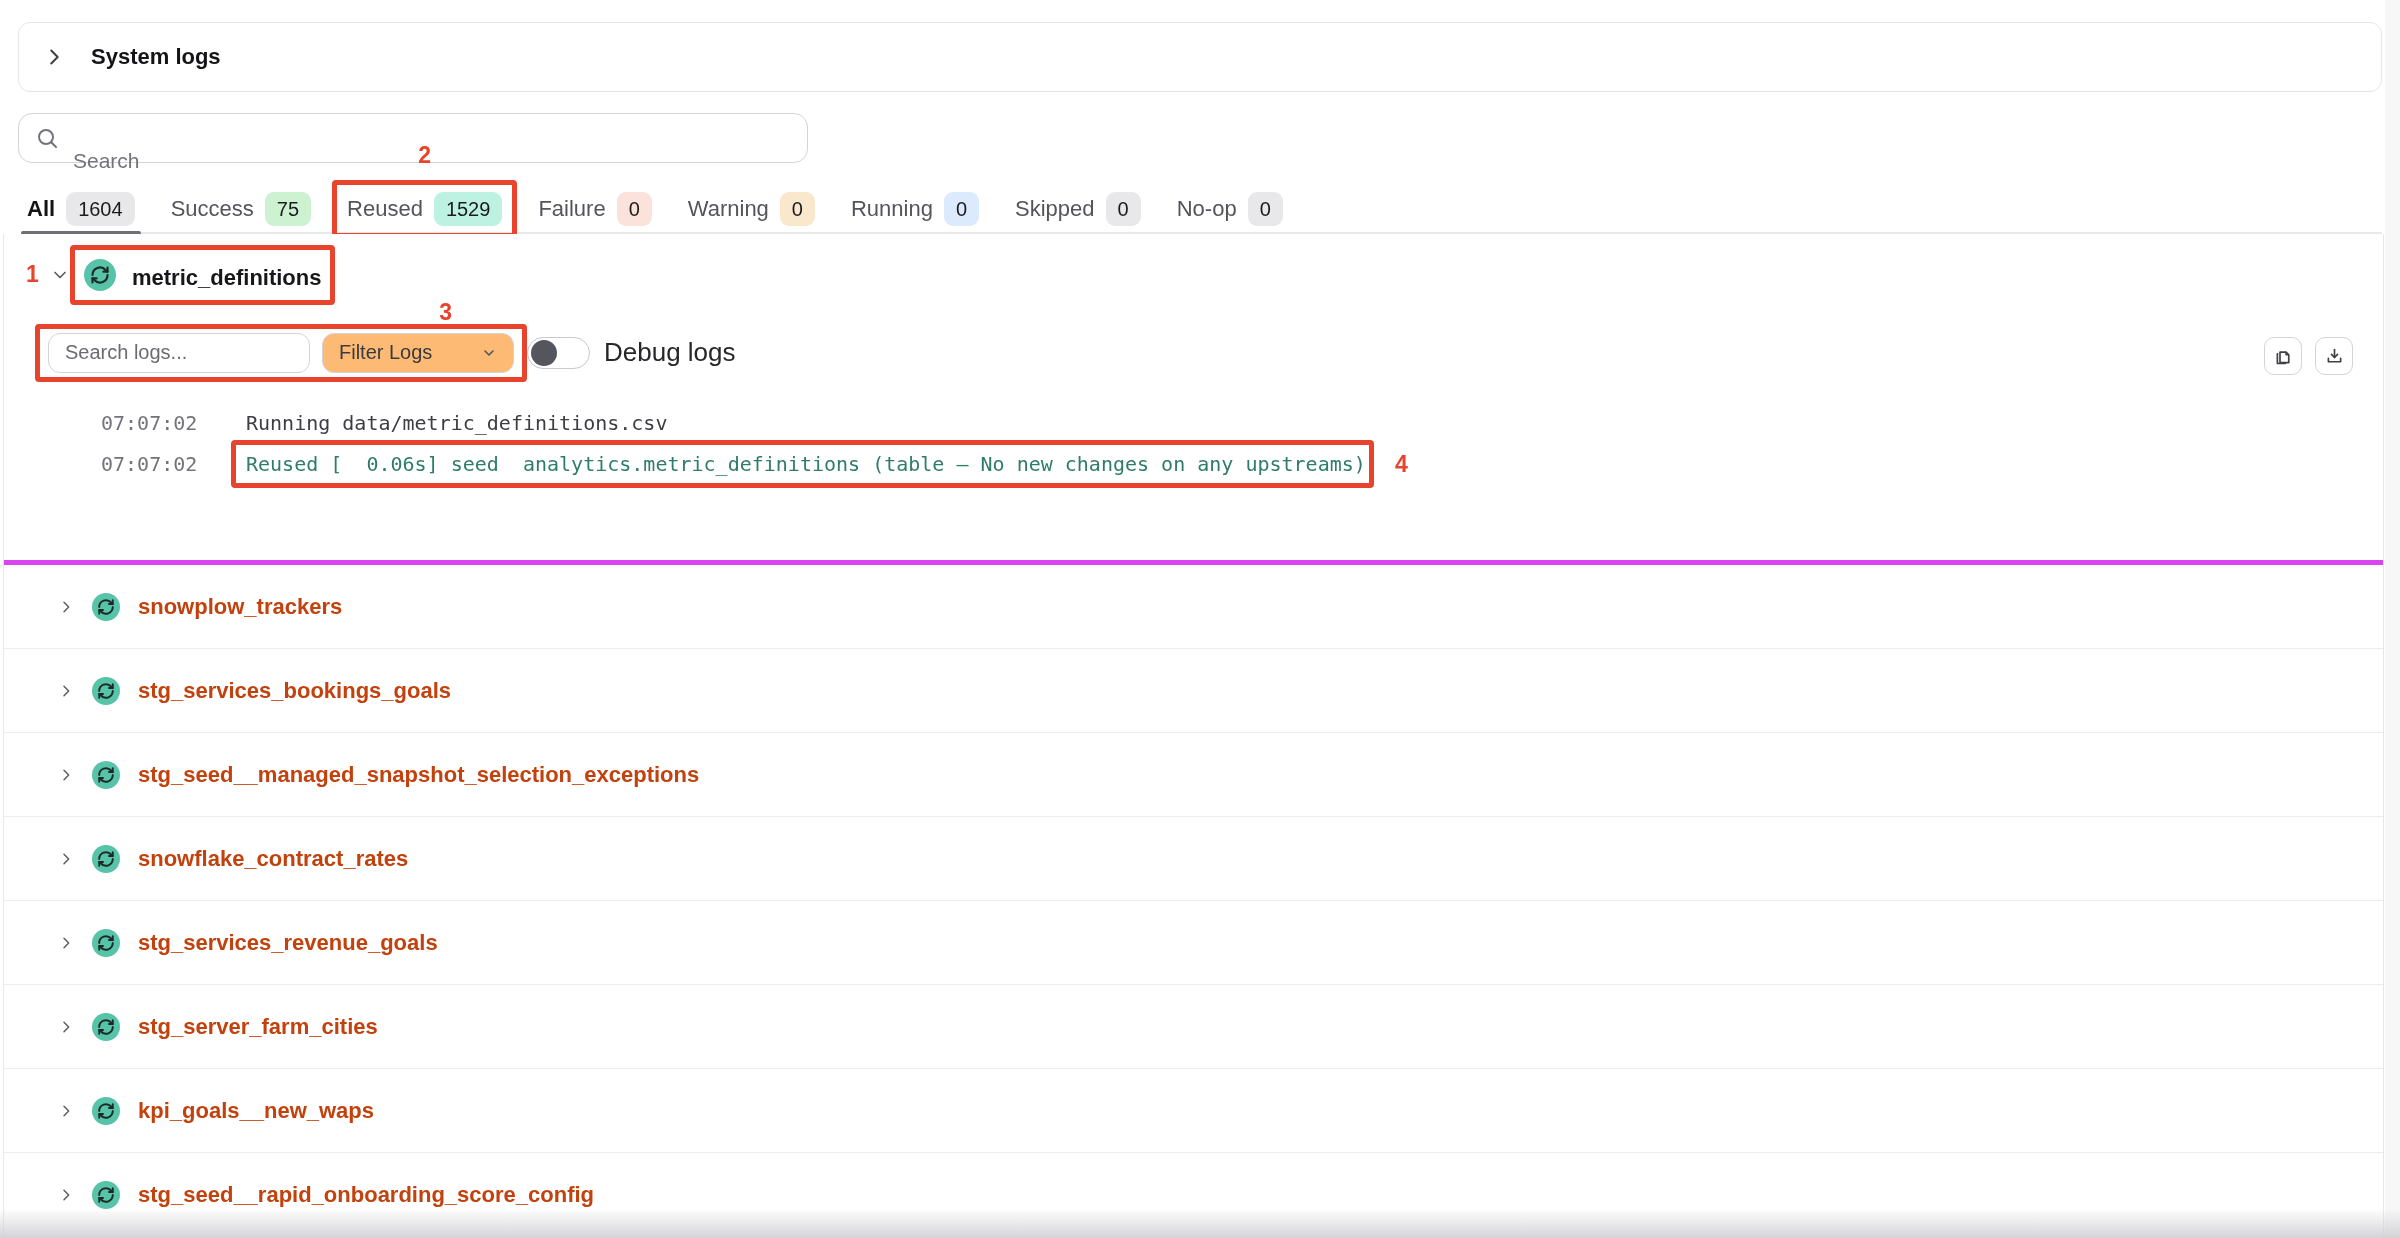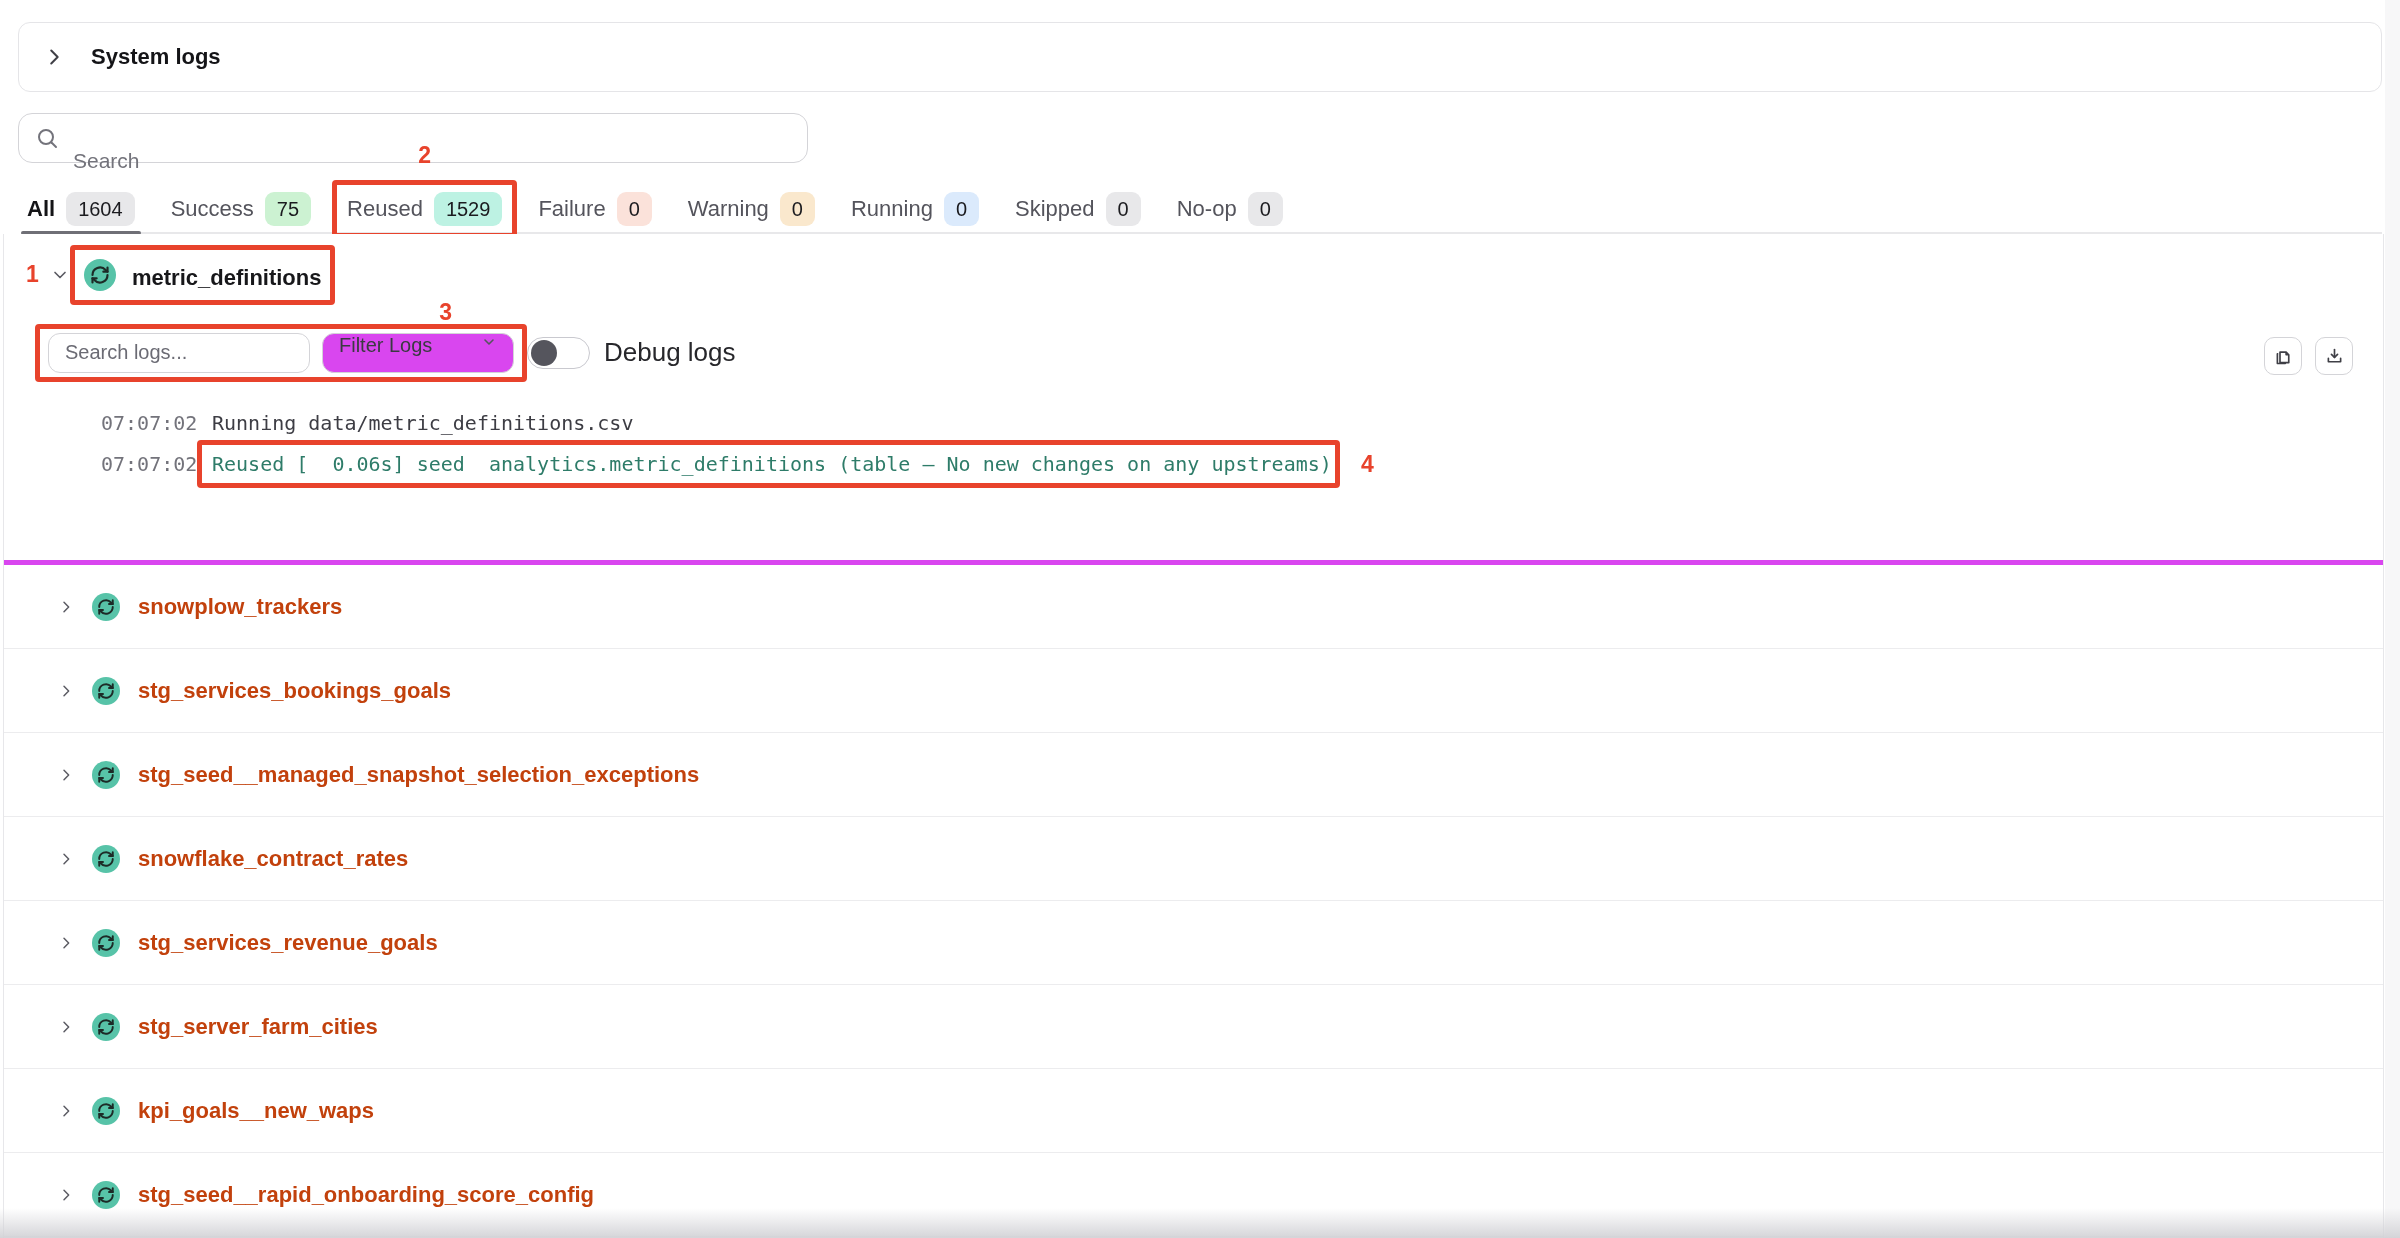--- a/index.html
+++ b/index.html
@@ -50,40 +50,40 @@
 
   
   .log-toolbar { position:relative; height:75px; display:flex; align-items:center;
     padding-left:44px; }
   .ctl-group { position:relative; display:flex; align-items:center; gap:12px; }
   .logs-search { width:262px; height:40px; border:1px solid #d4d4d8; border-radius:12px;
     padding:0 16px; font-size:20px; font-family:"Liberation Sans", sans-serif;
     color:#1b1b1f; outline:none; }
   .logs-search::placeholder { color:#6b6b74; }
   .filter-select { width:192px; height:40px; border:1px solid #d4d4d8; border-radius:12px;
-    background:#d946ef; display:flex; align-items:flex-start; justify-content:space-between;
+    background:#fdba74; display:flex; align-items:center; justify-content:space-between;
     padding:0 16px; font-size:20px; color:#3a3a41; cursor:pointer; }
   .toggle { margin-left:13px; width:63px; height:32px; border:1px solid #c9c9cf;
     border-radius:16px; background:#fff; position:relative; cursor:pointer; flex:none; }
   .toggle .knob { position:absolute; left:3px; top:2px; width:26px; height:26px;
     border-radius:50%; background:#55555d; }
   .debug-label { margin-left:14px; font-size:26px; font-weight:500; color:#27272b; }
   .icon-btn { position:absolute; top:22px; width:38px; height:38px; border:1px solid #d4d4d8;
     border-radius:10px; background:#fff; display:flex; align-items:center; justify-content:center;
     cursor:pointer; }
   .icon-btn.copy { right:81px; }
   .icon-btn.download { right:30px; }
 
   
   .log-area { position:relative; height:175px; border-bottom:5px solid #d946ef;
     font-family:"DejaVu Sans Mono", monospace; font-size:20px; padding-top:12px; }
   .log-line { display:flex; align-items:center; height:41px; padding-left:97px;
     white-space:pre; }
   .log-time { width:104px; flex:none; color:#73737b; }
-  .log-msg { position:relative; color:#3d3d44; padding-left:7px; }
+  .log-msg { position:relative; color:#3d3d44; padding-left:7px;margin-left:34px; }
   .log-msg.reused { color:#2e7c69; }
   .num-4 { position:absolute; right:-42px; top:50%; transform:translateY(-50%); }
 
   
   .rows { }
   .row { height:84px; display:flex; align-items:center; padding-left:54px;
     border-bottom:1px solid #ececee; cursor:pointer; }
   .row-chevron { width:22px; display:flex; align-items:center; }
   .node-icon { width:28px; height:28px; border-radius:50%; background:#57c3a8;
     display:flex; align-items:center; justify-content:center; flex:none; }

